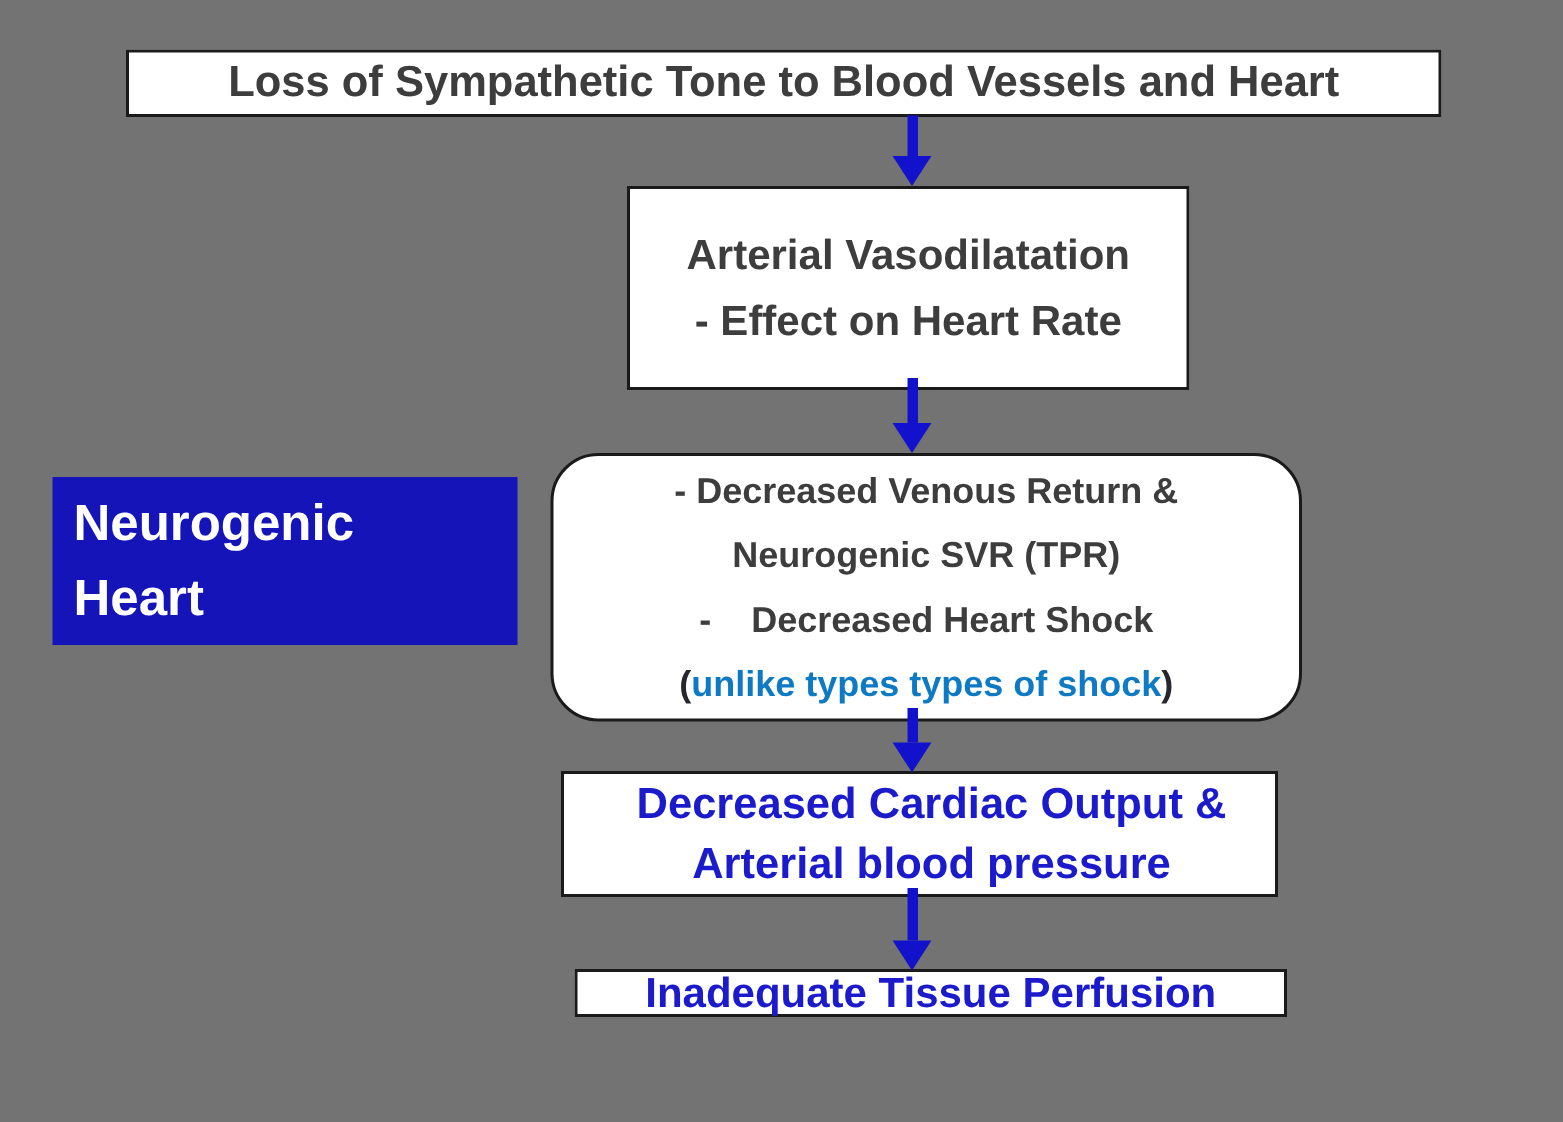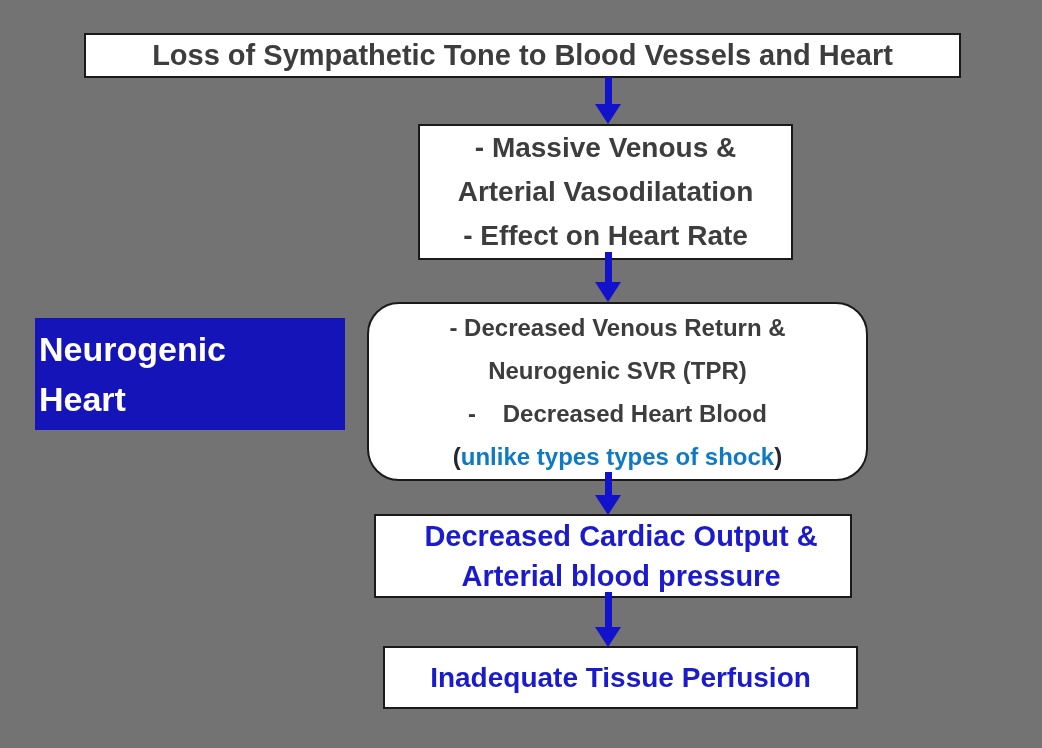--- a/index.html
+++ b/index.html
@@ -46,37 +46,37 @@
     left:367px; top:302px; width:501px; height:179px;
     font-size:24px; line-height:43px;border-radius:32px;
   }
   .box-cardiac-output{
     left:374px; top:514px; width:478px; height:84px;
     font-size:29px; line-height:40px;
     color:var(--blue-text);
     padding-left:16px;
   }
   .box-perfusion{
-    left:383px; top:646px; width:475px; height:63px;
+    left:383px; top:646px; width:475px; height:32px;
     font-size:28px;
     color:var(--blue-text);
   }
   .side-box{
     position:absolute;
     left:35px; top:318px; width:310px; height:112px;
     background:var(--side-bg);
     color:#ffffff;
     font-weight:bold;
     font-size:34px;
     line-height:50px;
     text-align:left;
     display:flex;
     flex-direction:column;
     justify-content:center;
-    padding-left:4px;
+    padding-left:14px;
     z-index:1;
   }
   .paren{color:var(--paren);}
   .hl{color:var(--light-blue);}
   .arrow{
     position:absolute;
     left:595px;
     width:26px;
     display:flex;
     flex-direction:column;
@@ -102,34 +102,33 @@
 </head>
 <body>
 
 <div class="stage">
 
   <div class="fbox box-top">
     <div class="line">Loss of Sympathetic Tone to Blood Vessels and Heart</div>
   </div>
 
   <div class="fbox box-vasodilatation">
-    <div class="line">- Massive Venous &amp;</div>
     <div class="line">Arterial Vasodilatation</div>
     <div class="line">- Effect on Heart Rate</div>
   </div>
 
   <div class="side-box">
     <div>Neurogenic</div>
     <div>Heart</div>
   </div>
 
   <div class="fbox box-venous-return">
     <div class="line">- Decreased Venous Return &amp;</div>
     <div class="line">Neurogenic SVR (TPR)</div>
-    <div class="line">-    Decreased Heart Blood</div>
+    <div class="line">-    Decreased Heart Shock</div>
     <div class="line"><span class="paren">(</span><span class="hl">unlike types types of shock</span><span class="paren">)</span></div>
   </div>
 
   <div class="fbox box-cardiac-output">
     <div class="line">Decreased Cardiac Output &amp;</div>
     <div class="line">Arterial blood pressure</div>
   </div>
 
   <div class="fbox box-perfusion">
     <div class="line">Inadequate Tissue Perfusion</div>

